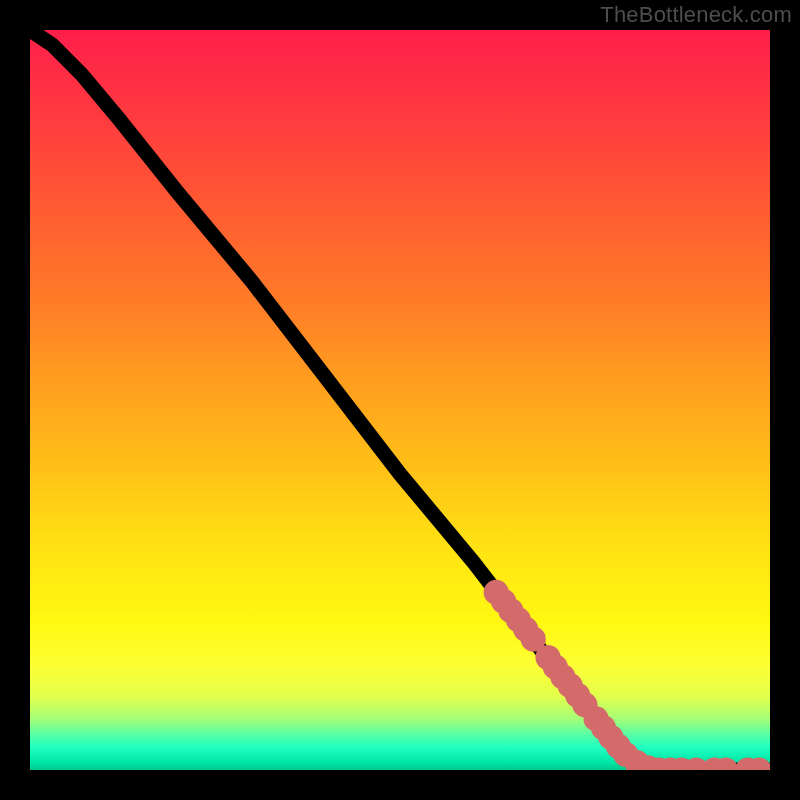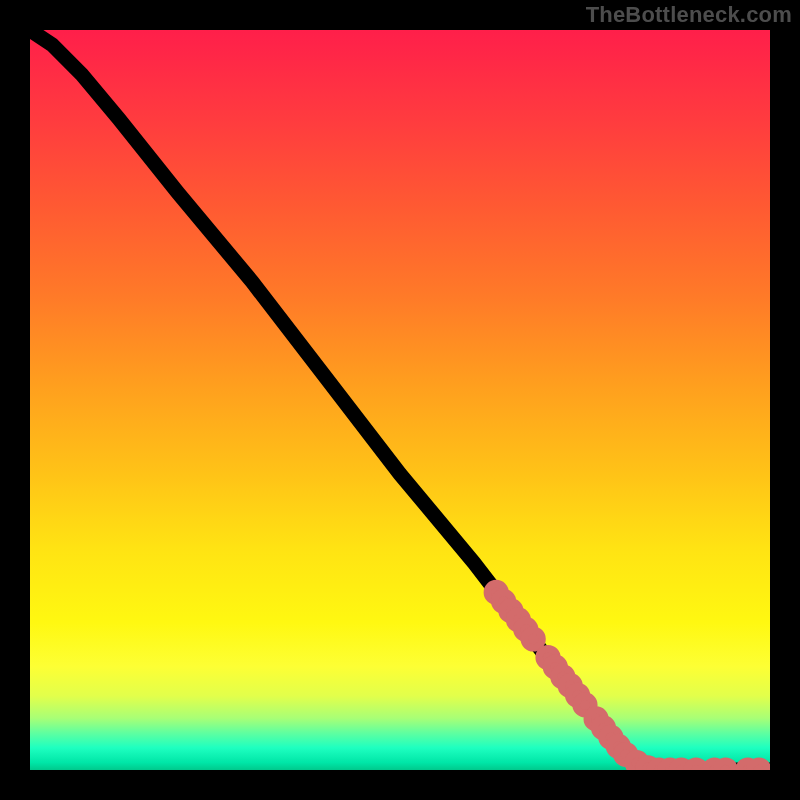--- a/index.html
+++ b/index.html
@@ -16,21 +16,21 @@
     width: 800px;
     height: 800px;
     background: #000;
   }
   .watermark {
     position: absolute;
     top: 2px;
     right: 8px;
     color: #4d4d4d;
     font-size: 22px;
-    font-weight: 700;
+    font-weight: 400;
     letter-spacing: 0.2px;
     z-index: 50;
   }
   .plot-area {
     position: absolute;
     left: 30px;
     top: 30px;
     width: 740px;
     height: 740px;
     overflow: hidden;

